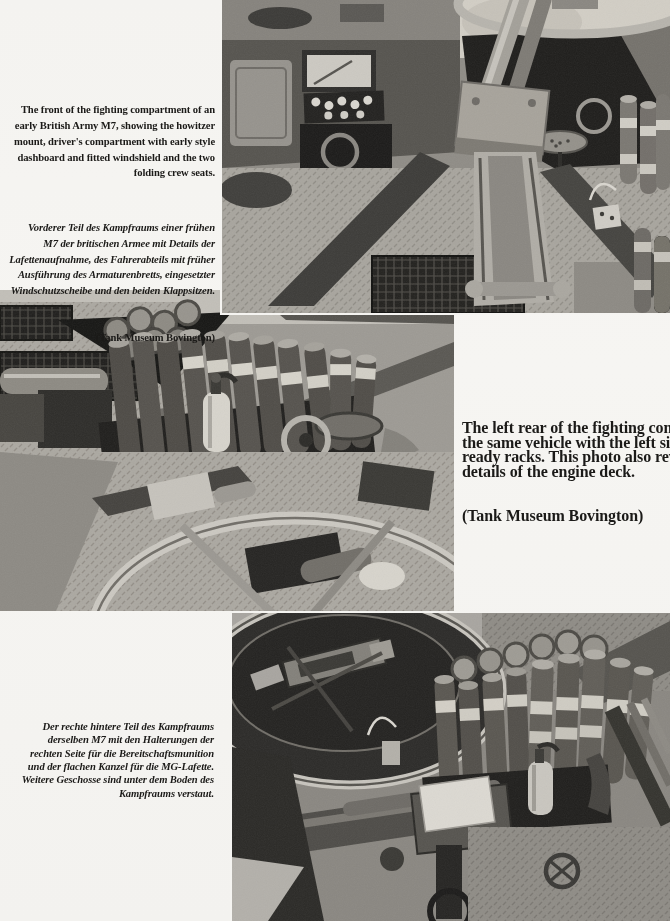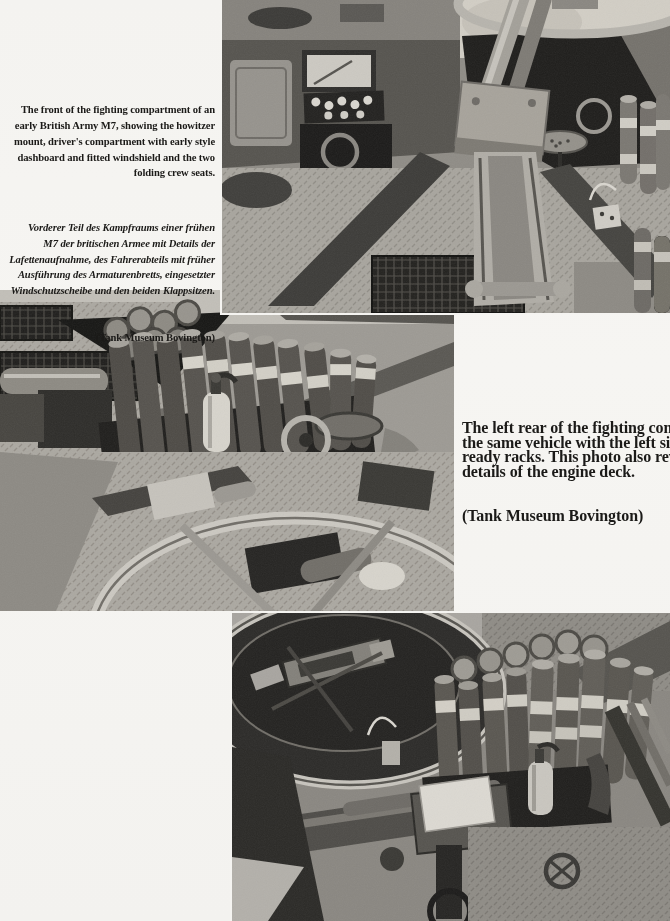--- a/index.html
+++ b/index.html
@@ -464,16 +464,22 @@
 
   <div class="caption cap-2">
     <p class="en">The left rear of the fighting compartment of
 the same vehicle with the left side ammunition
 ready racks. This photo also reveals some
 details of the engine deck.</p>
     <p class="credit">(Tank Museum Bovington)</p>
   </div>
 
   <div class="caption cap-3">
+    <p class="de">Der rechte hintere Teil des Kampfraums
+derselben M7 mit den Halterungen der
+rechten Seite für die Bereitschaftsmunition
+und der flachen Kanzel für die MG-Lafette.
+Weitere Geschosse sind unter dem Boden des
+Kampfraums verstaut.</p>
     
   </div>
 
 </div>
 
 </body></html>

